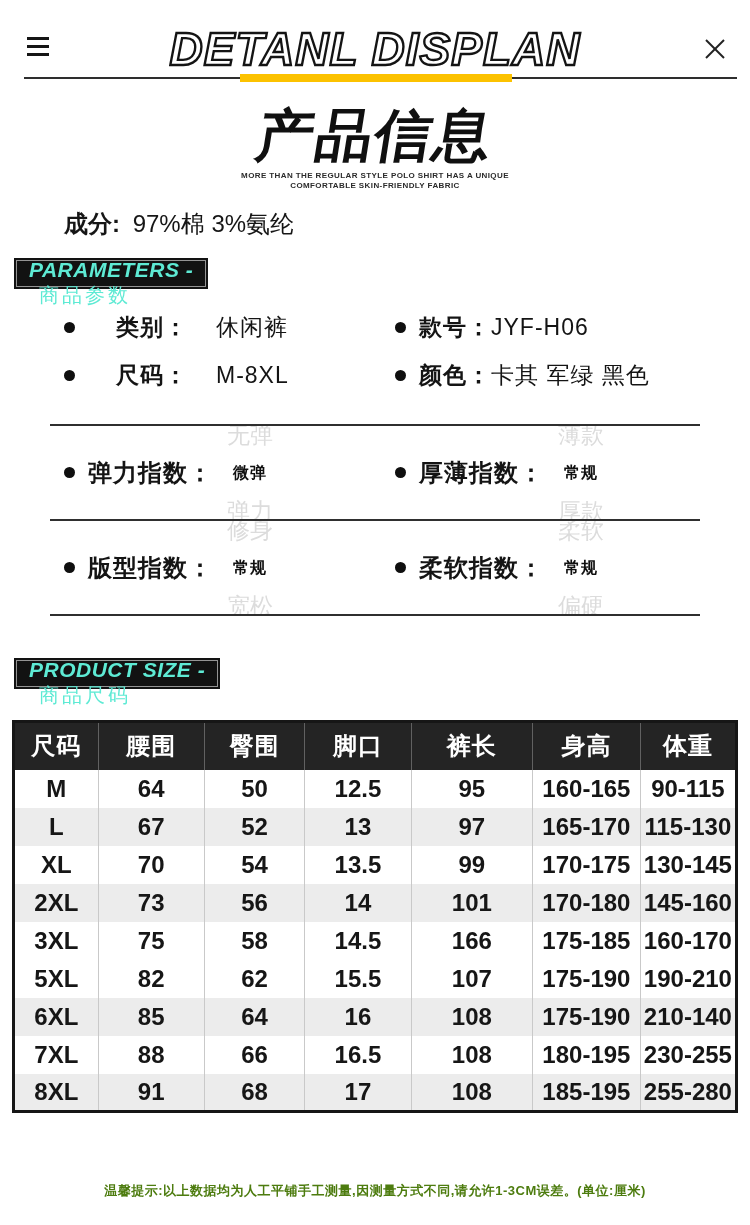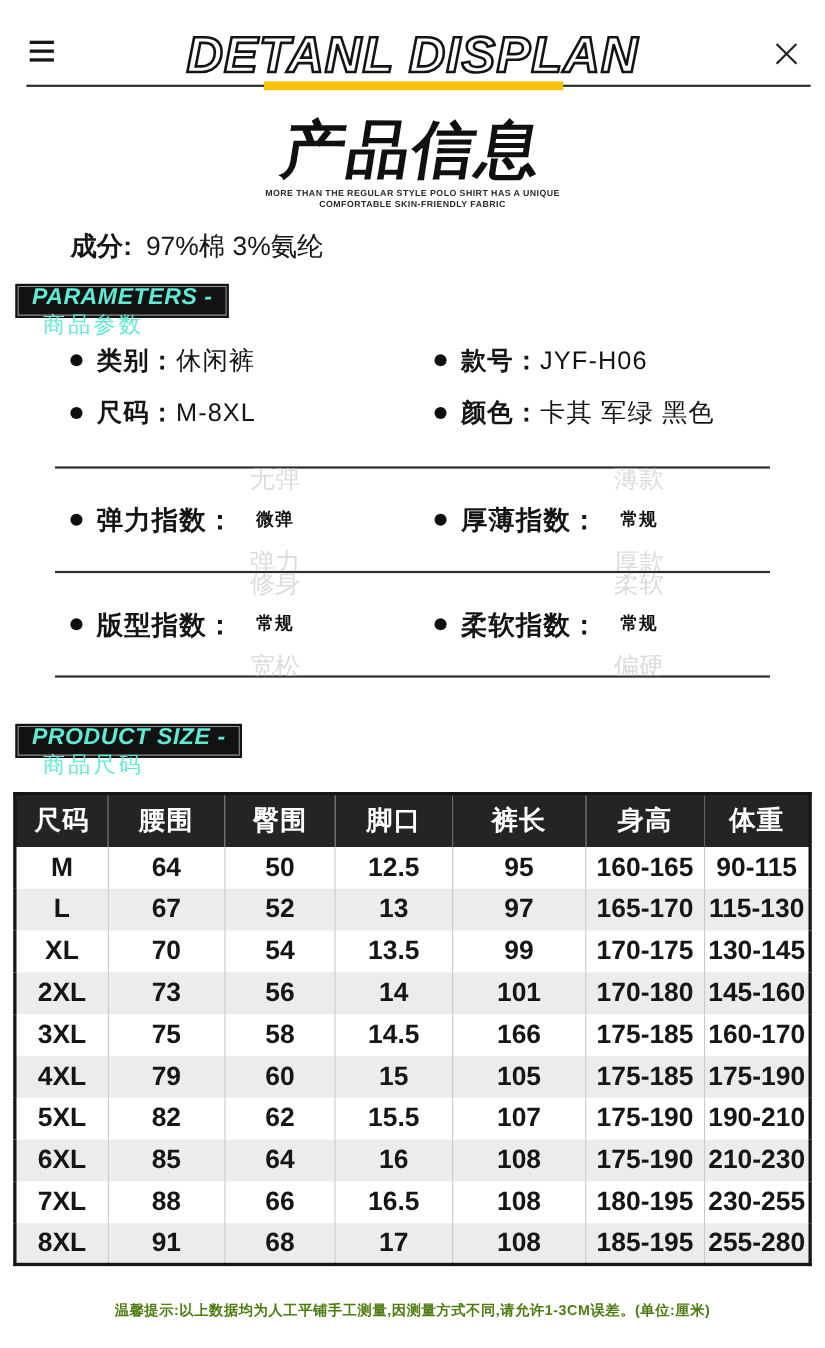--- a/index.html
+++ b/index.html
@@ -35,21 +35,21 @@
     box-shadow:inset 0 0 0 2px #121212, inset 0 0 0 3px rgba(255,255,255,.55);flex-direction:column; }
   .section-bar .en { font-style:italic; font-weight:800; font-size:21px; letter-spacing:.5px; white-space:pre; }
   .section-bar .zh { font-weight:500; font-size:20px; letter-spacing:3px; margin-left:10px; white-space:nowrap; }
   .bar-params { top:258px; }
   .bar-size { top:658px; }
 
   
   .params-grid { position:absolute; left:0; top:303px; width:750px; }
   .p-row { display:flex; height:48px; align-items:center; }
   .p-cell { width:375px; display:flex; align-items:center; }
-  .p-cell.left { padding-left:64px; }
+  .p-cell.left { padding-left:64px;gap:28px; }
   .p-cell.right { padding-left:20px; }
   .dot { width:11px; height:11px; border-radius:50%; background:#0f0f0f; flex:0 0 auto; }
   .p-label { font-size:23px; font-weight:700; color:#141414; margin-left:13px; letter-spacing:1px; white-space:nowrap; }
   .p-value { font-size:23px; font-weight:500; color:#141414; letter-spacing:1px; white-space:nowrap; }
 
   
   .index-section { position:absolute; left:50px; top:424px; width:650px; border-top:2px solid #2f2f2f; }
   .idx-row { height:95px; border-bottom:2px solid #2f2f2f; display:flex; overflow:hidden; }
   .idx-cell { width:325px; display:flex; align-items:center; }
   .idx-cell.left { padding-left:14px; }
@@ -256,46 +256,37 @@
           </tr>
           <tr>
             <td>3XL</td>
             <td>75</td>
             <td>58</td>
             <td>14.5</td>
             <td>166</td>
             <td>175-185</td>
             <td>160-170</td>
           </tr>
-          <tr class="alt">
-            <td>4XL</td>
-            <td>79</td>
-            <td>60</td>
-            <td>15</td>
-            <td>105</td>
-            <td>175-185</td>
-            <td>175-190</td>
-          </tr>
           <tr>
             <td>5XL</td>
             <td>82</td>
             <td>62</td>
             <td>15.5</td>
             <td>107</td>
             <td>175-190</td>
             <td>190-210</td>
           </tr>
           <tr class="alt">
             <td>6XL</td>
             <td>85</td>
             <td>64</td>
             <td>16</td>
             <td>108</td>
             <td>175-190</td>
-            <td>210-230</td>
+            <td>210-140</td>
           </tr>
           <tr>
             <td>7XL</td>
             <td>88</td>
             <td>66</td>
             <td>16.5</td>
             <td>108</td>
             <td>180-195</td>
             <td>230-255</td>
           </tr>

